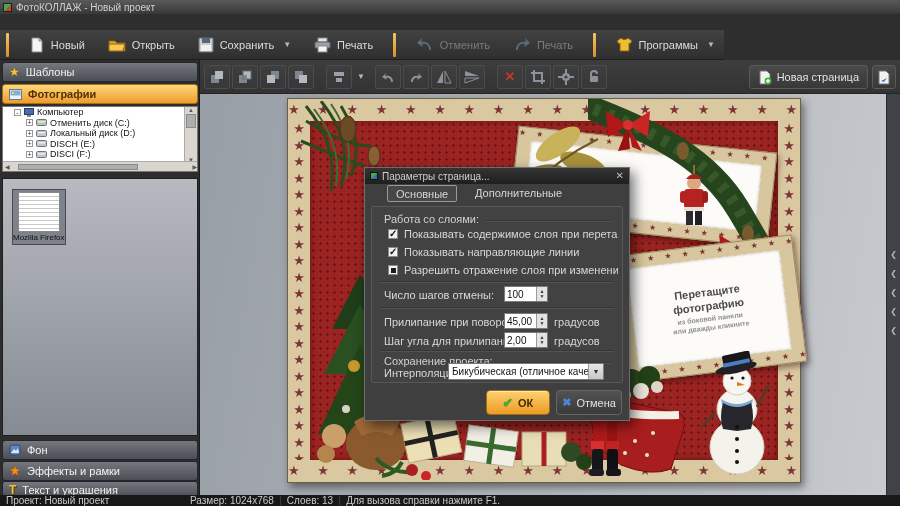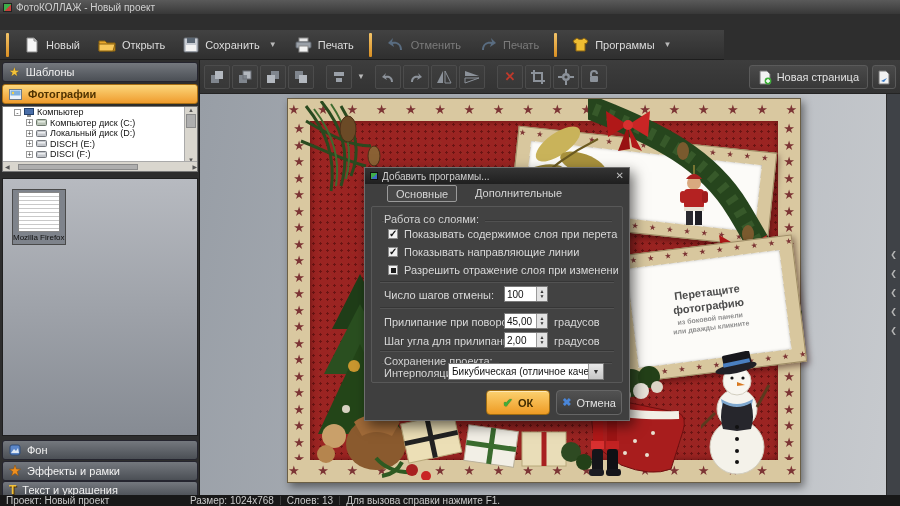--- a/index.html
+++ b/index.html
@@ -6,21 +6,21 @@
   *{box-sizing:border-box;}
   #app{position:relative;width:900px;height:506px;background:#2e2e2e;overflow:hidden;color:#d6d6d6;}
 
   
   #titlebar{position:absolute;left:0;top:0;width:900px;height:14px;background:linear-gradient(#5a5a5a,#383838);display:flex;align-items:center;padding-left:3px;font-size:10px;color:#d0d0d0;}
   #title-icon{width:9px;height:9px;margin-right:4px;background:linear-gradient(135deg,#3fae4a 50%,#c8413b 50%);border:1px solid #222;}
   #menubar{position:absolute;left:0;top:14px;width:900px;height:16px;background:#2b2b2b;display:flex;align-items:center;font-size:11px;color:#dadada;border-bottom:1px solid #1f1f1f;}
   .menu-item{padding:0 11px;cursor:default;}
 
   
-  #toolbar{position:absolute;left:0;top:30px;width:724px;height:30px;background:linear-gradient(#424242,#2f2f2f);display:flex;align-items:center;border-bottom:1px solid #1d1d1d;}
+  #toolbar{position:absolute;left:0;top:30px;width:724px;height:30px;background:linear-gradient(#424242,#2f2f2f);display:flex;align-items:center;border-bottom:1px solid #1d1d1d;justify-content:space-between;}
   .tb-sep{width:3px;height:24px;background:linear-gradient(#f3c469,#d98f22);margin:0 6px;border-radius:1px;}
   .tb-btn{display:flex;align-items:center;gap:6px;padding:3px 9px;font-size:11px;color:#dcdcdc;border-radius:3px;}
   .tb-btn.disabled{color:#7b7b7b;}
   .caret{font-size:8px;color:#b9b9b9;margin-left:3px;}
 
   
   #toolbar2{position:absolute;left:200px;top:60px;width:700px;height:34px;background:linear-gradient(#3d3d3d,#333);border-bottom:1px solid #242424;display:flex;align-items:center;}
   .t2-btn{width:26px;height:24px;border:1px solid #4c4c4c;border-radius:2px;margin-right:2px;display:flex;align-items:center;justify-content:center;background:rgba(255,255,255,0.02);}
   .t2-gap{width:10px;}
   #new-page-btn{position:absolute;right:32px;top:5px;height:24px;display:flex;align-items:center;gap:5px;padding:0 8px;font-size:11px;color:#e2e2e2;background:linear-gradient(#4a4a4a,#383838);border:1px solid #5a5a5a;border-radius:3px;}
@@ -292,21 +292,21 @@
             <rect x="3" y="7" width="4" height="2" fill="#8a8a8a"></rect>
           </svg>
         <span style="margin-left:3px">Компьютер</span>
       </div>
       <div class="tree-row" style="padding-left:20px">
         <span class="expander">+</span>
         <svg width="11" height="7">
             <rect x="0.5" y="0.5" width="10" height="6" rx="1" fill="#b9c3b6" stroke="#6a766a"></rect>
             <rect x="2" y="2" width="7" height="1.5" fill="#e4ebe2"></rect>
           </svg>
-        <span style="margin-left:3px">Компьютер диск (C:)</span>
+        <span style="margin-left:3px">Отменить диск (C:)</span>
       </div>
       <div class="tree-row" style="padding-left:20px">
         <span class="expander">+</span>
         <svg width="11" height="7">
             <rect x="0.5" y="0.5" width="10" height="6" rx="1" fill="#c3c6cb" stroke="#72767c"></rect>
             <rect x="2" y="2" width="7" height="1.5" fill="#ecedf0"></rect>
           </svg>
         <span style="margin-left:3px">Локальный диск (D:)</span>
       </div>
       <div class="tree-row" style="padding-left:20px">
@@ -573,21 +573,21 @@
     <span>❮</span>
     <span>❮</span>
     <span>❮</span>
     <span>❮</span>
     <span>❮</span>
   </div>
 
   <div id="dialog">
     <div id="dlg-title">
       <span id="dlg-title-icon"></span>
-      <span>Добавить программы...</span>
+      <span>Параметры страница...</span>
       <span id="dlg-close">✕</span>
     </div>
     <div class="tab" id="tab-main">Основные</div>
     <div class="tab" id="tab-extra">Дополнительные</div>
     <div id="dlg-panel">
       <div class="grp" style="top:6px">
           <div class="ln"></div>
           <span>Работа со слоями:</span>
         </div>
       <div class="cb-row" style="top:21px">

